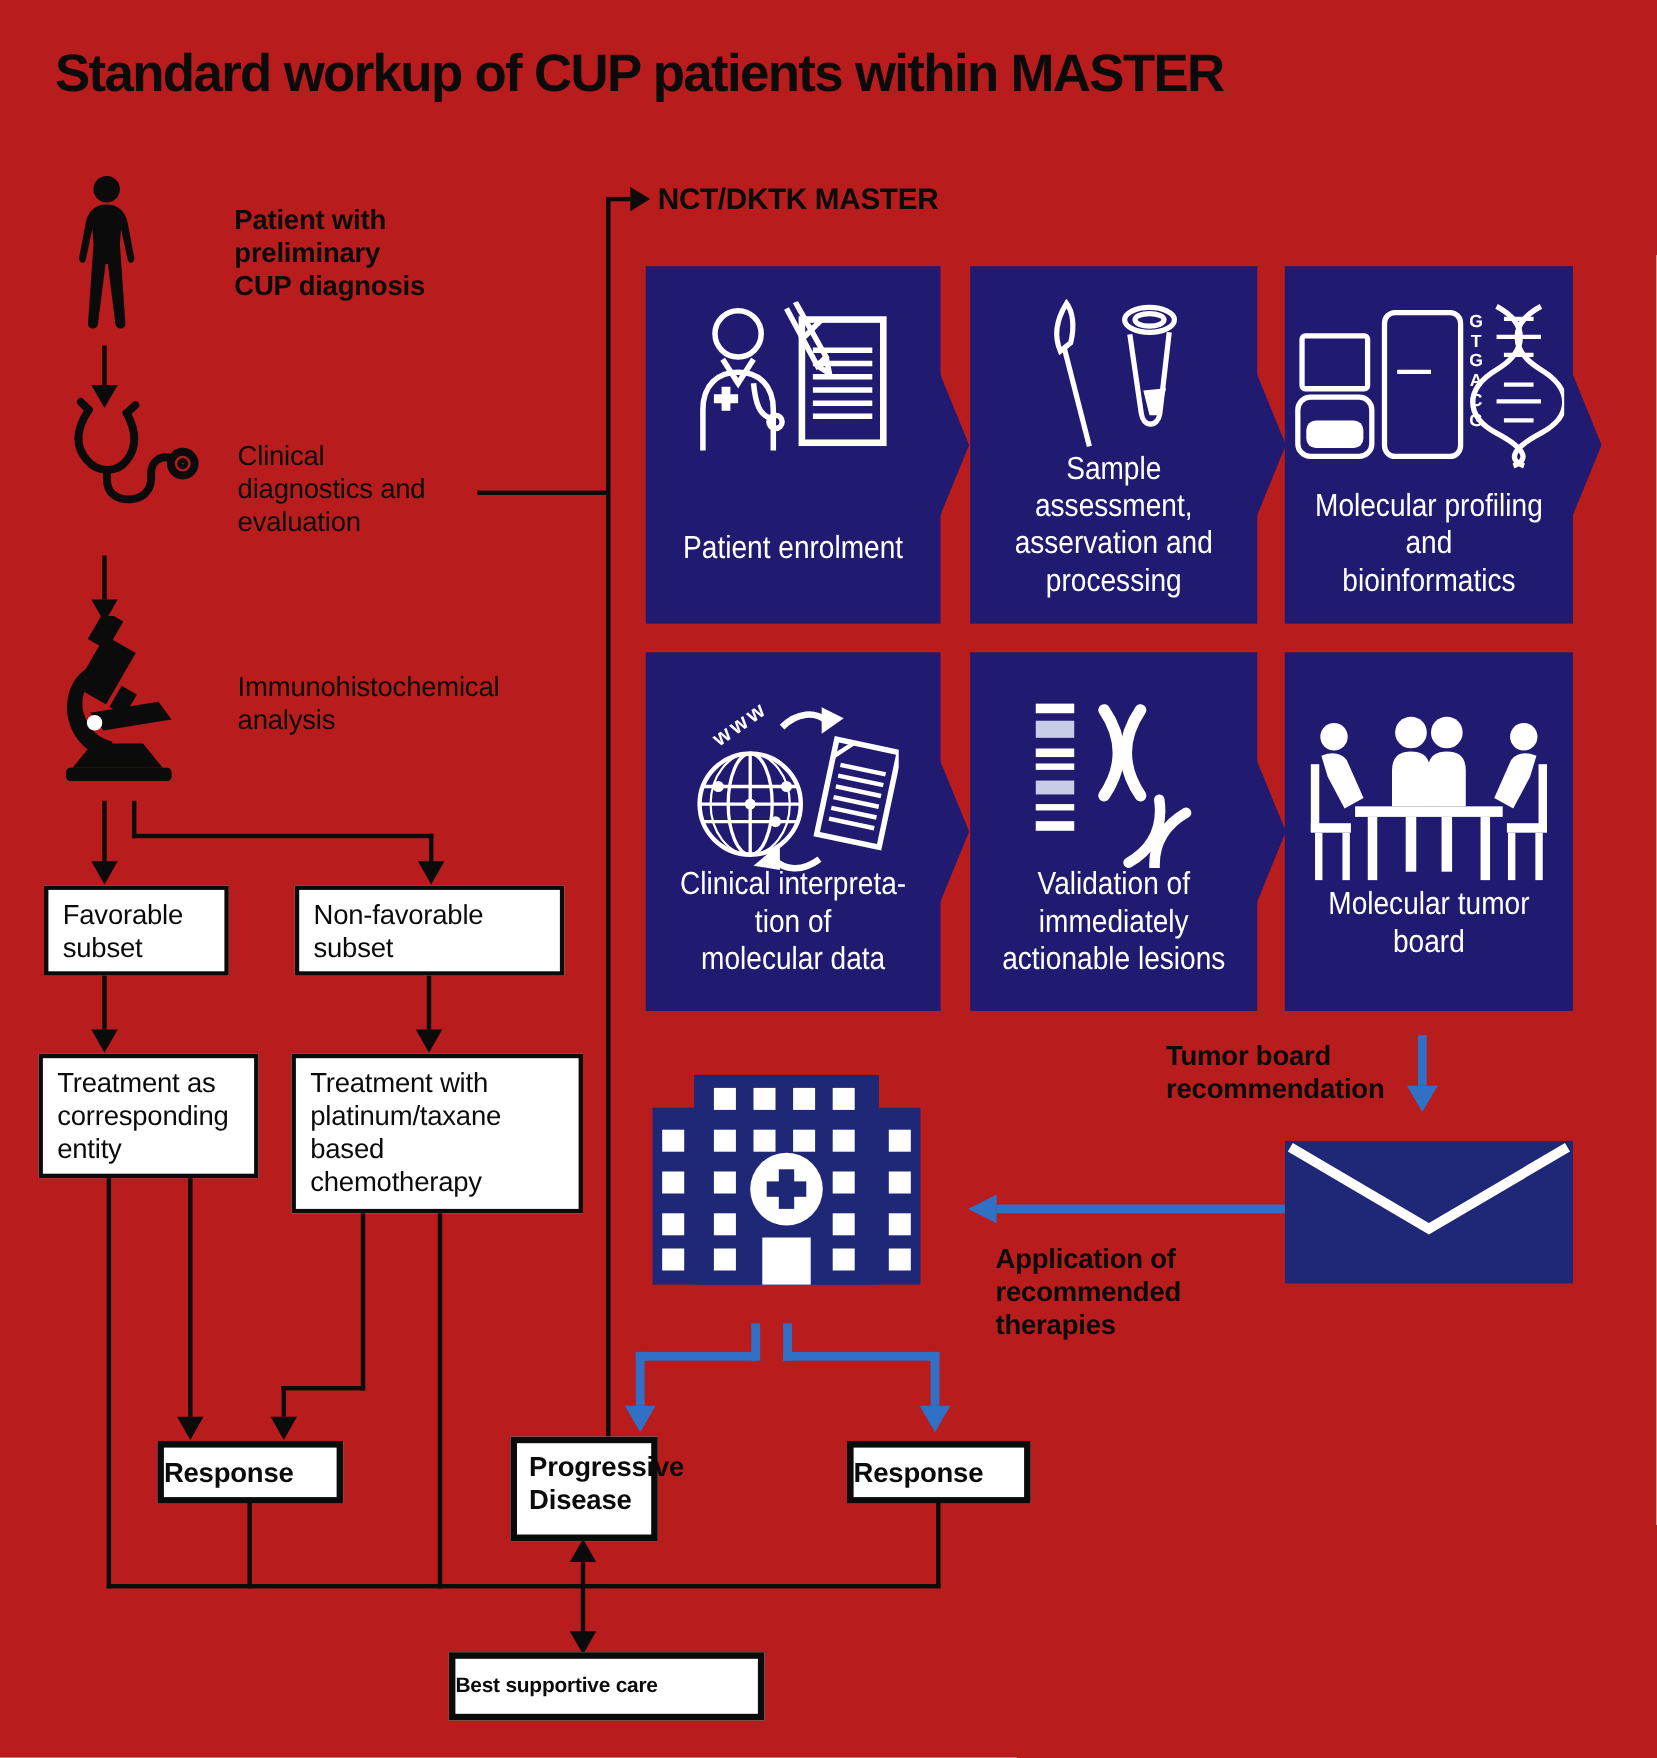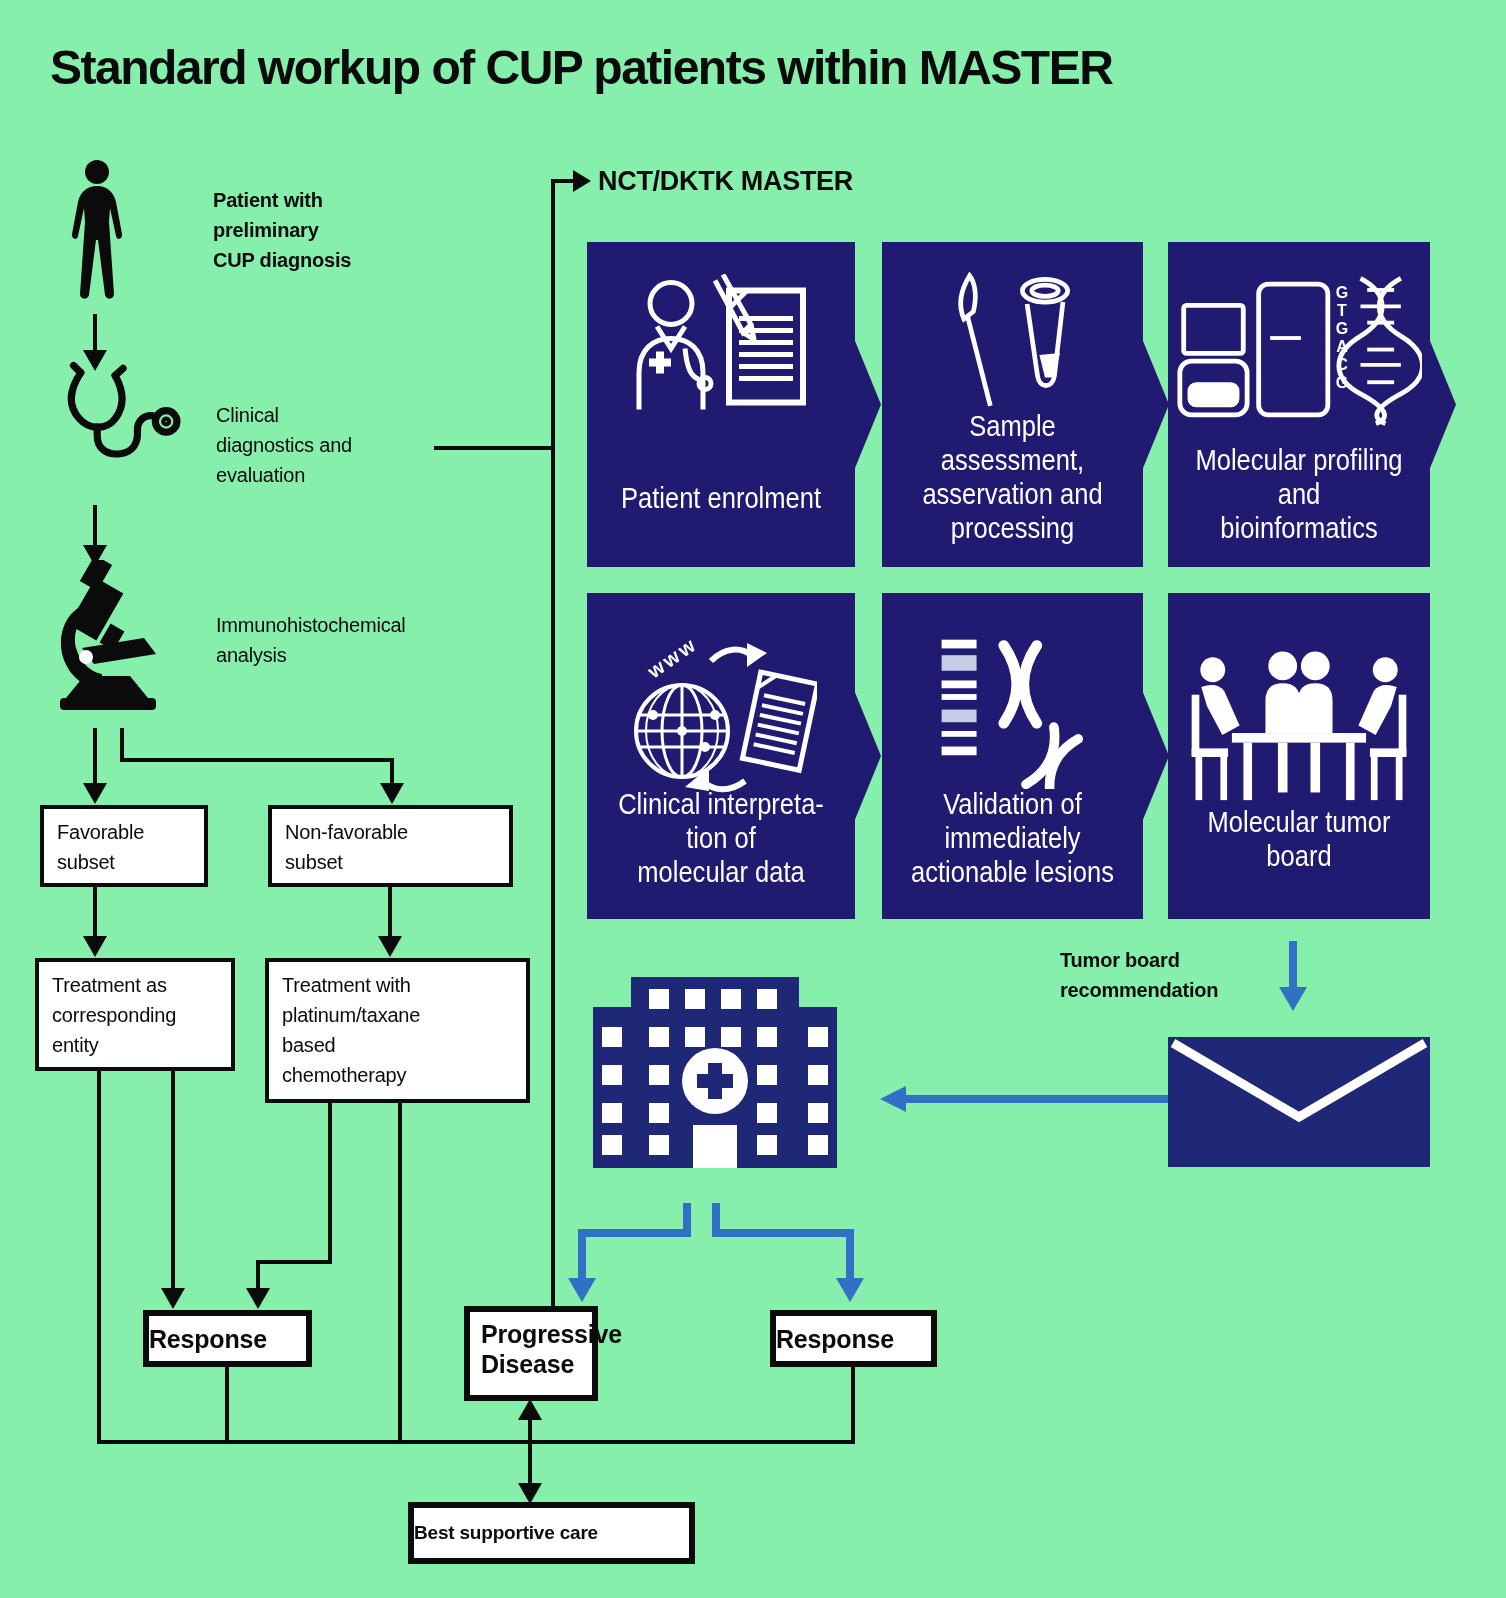--- a/index.html
+++ b/index.html
@@ -1,20 +1,20 @@
 <!DOCTYPE html>
 <html><head>
 <meta charset="utf-8">
 <style>
   html,body{margin:0;padding:0;background:#fff}
-  #stage{position:relative;width:1506px;height:1598px;background:#86efac;
+  #stage{position:relative;width:1506px;height:1598px;background:#b91c1c;
          font-family:"Liberation Sans",sans-serif;color:#0b0b0b;overflow:hidden}
   .abs{position:absolute}
   .ml{white-space:pre-line}
-  .lbl{font-size:20px;line-height:30px;letter-spacing:-0.2px}
+  .lbl{font-size:25px;line-height:30px;letter-spacing:-0.2px}
   .b{font-weight:bold}
   
   .vl{position:absolute;width:4px;background:#0b0b0b}
   .hl{position:absolute;height:4px;background:#0b0b0b}
   .ah-d{position:absolute;width:0;height:0;border-left:12px solid transparent;
         border-right:12px solid transparent;border-top:21px solid #0b0b0b}
   .ah-u{position:absolute;width:0;height:0;border-left:12px solid transparent;
         border-right:12px solid transparent;border-bottom:21px solid #0b0b0b}
   .ah-r{position:absolute;width:0;height:0;border-top:11px solid transparent;
         border-bottom:11px solid transparent;border-left:18px solid #0b0b0b}
@@ -369,20 +369,23 @@
       <circle cx="122" cy="104" r="33"></circle>
     </g>
     <g fill="#1F2876">
       <rect x="115" y="86" width="14" height="36"></rect>
       <rect x="104" y="97" width="36" height="14"></rect>
     </g>
   </svg>
 
   <div class="bhl" style="left:906px;top:1095px;width:262px"></div>
   <div class="bah-l" style="left:880px;top:1086px"></div>
+  <div class="abs lbl b ml" style="left:905px;top:1130px">Application of
+recommended
+therapies</div>
 
   <div class="bvl" style="left:683px;top:1203px;height:34px"></div>
   <div class="bvl" style="left:712px;top:1203px;height:34px"></div>
   <div class="bhl" style="left:578px;top:1229px;width:109px"></div>
   <div class="bvl" style="left:578px;top:1229px;height:49px"></div>
   <div class="bah-d" style="left:568px;top:1278px"></div>
   <div class="bhl" style="left:712px;top:1229px;width:142px"></div>
   <div class="bvl" style="left:846px;top:1229px;height:49px"></div>
   <div class="bah-d" style="left:836px;top:1278px"></div>
 

